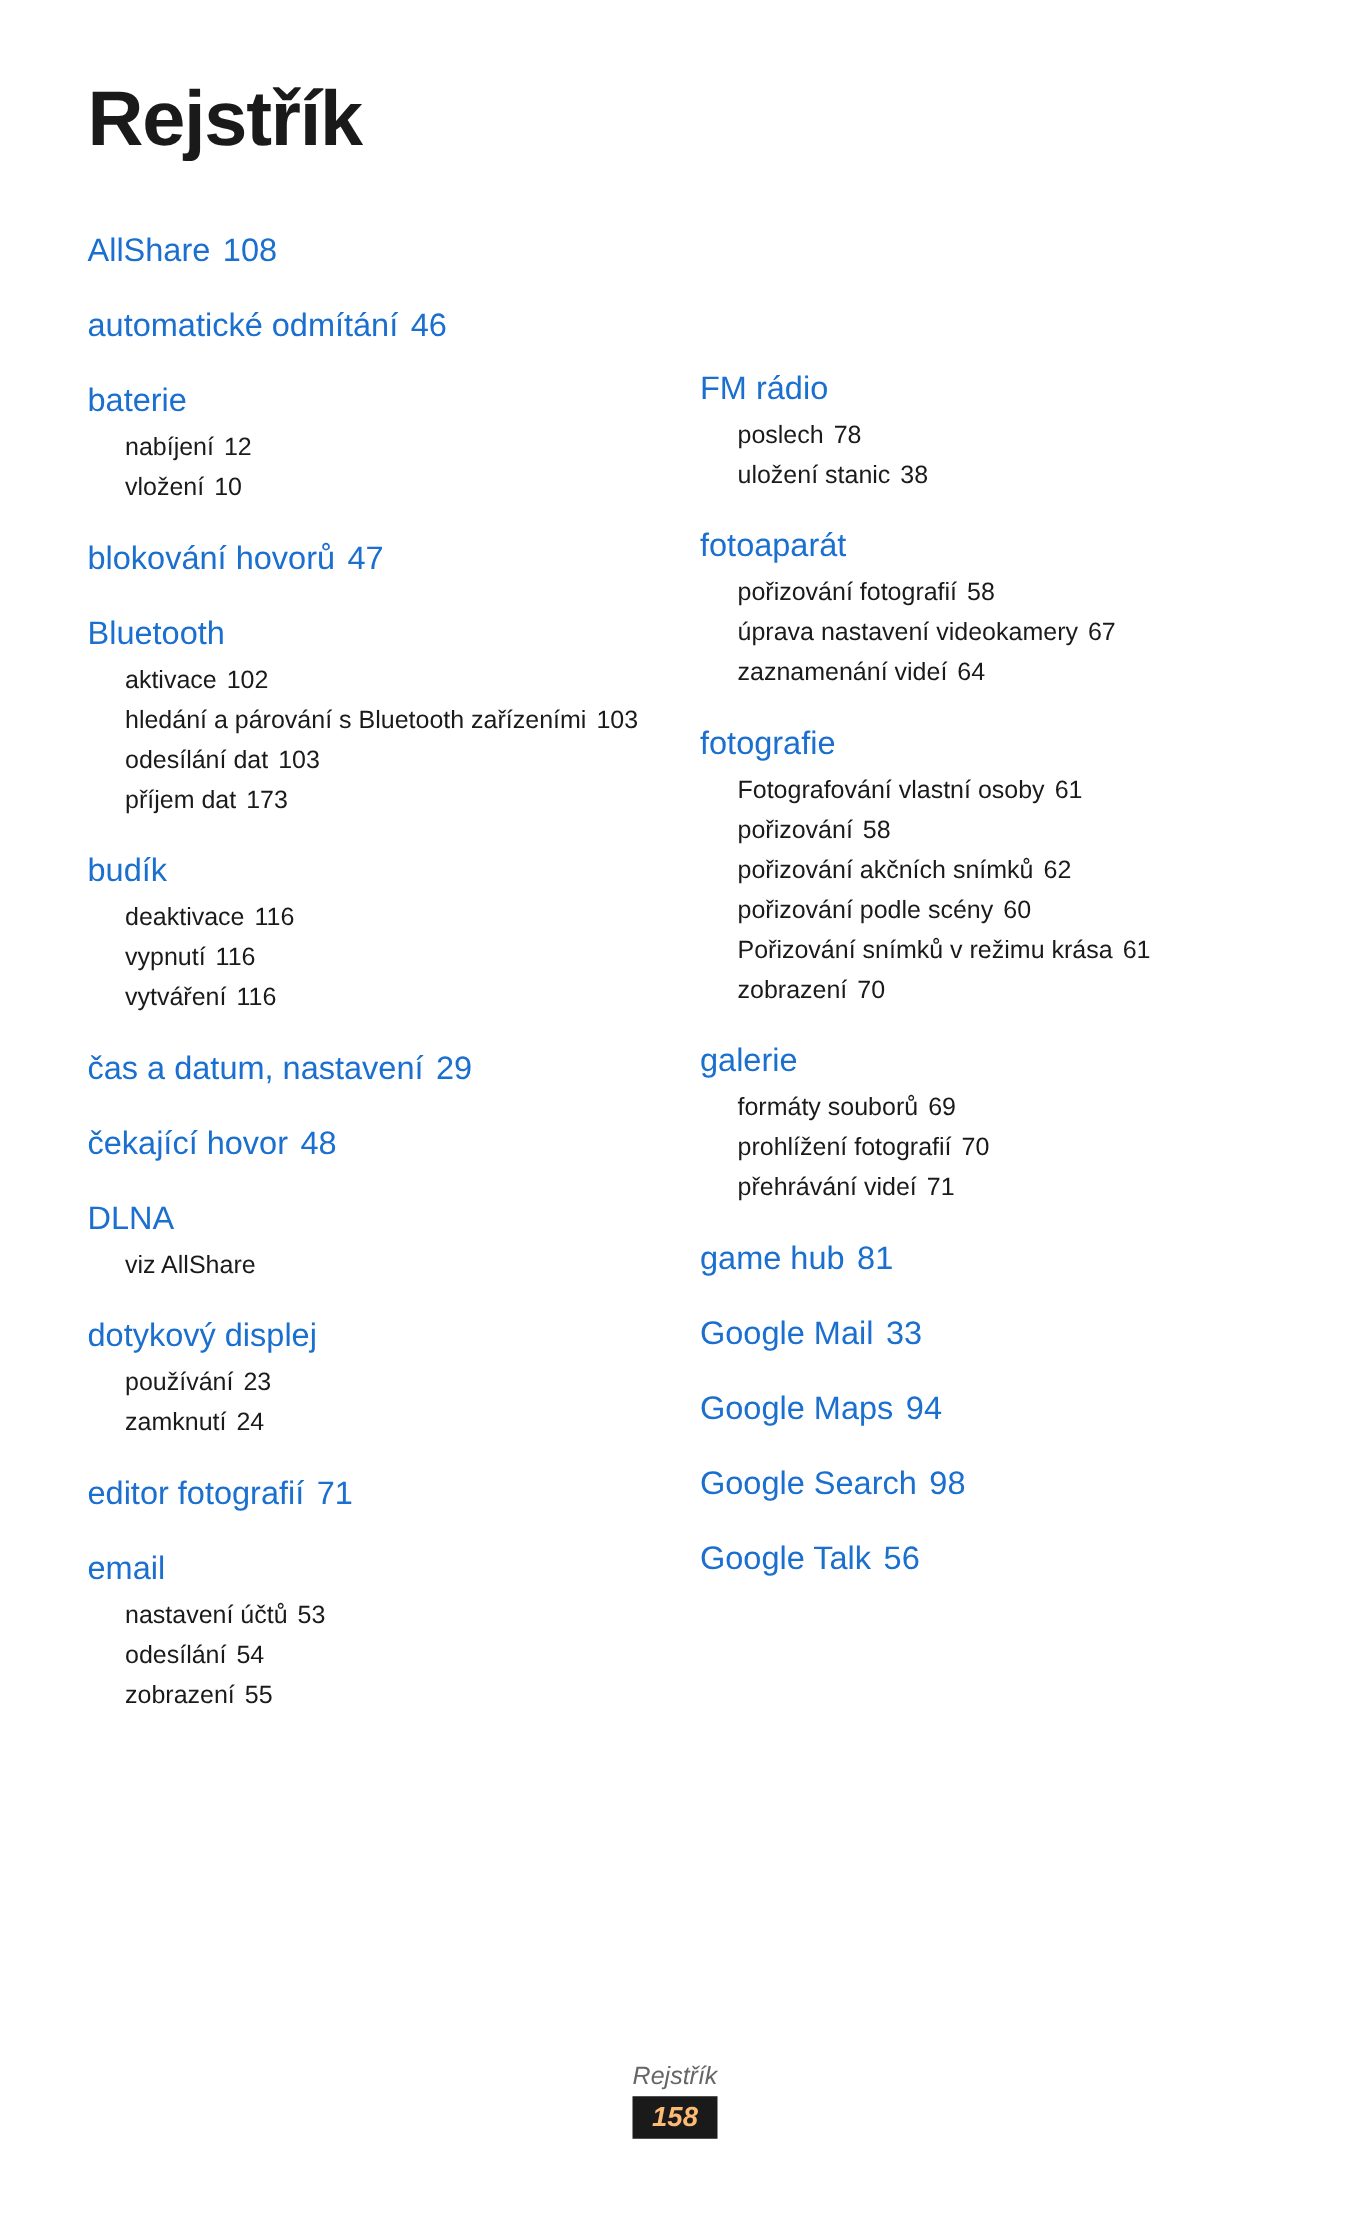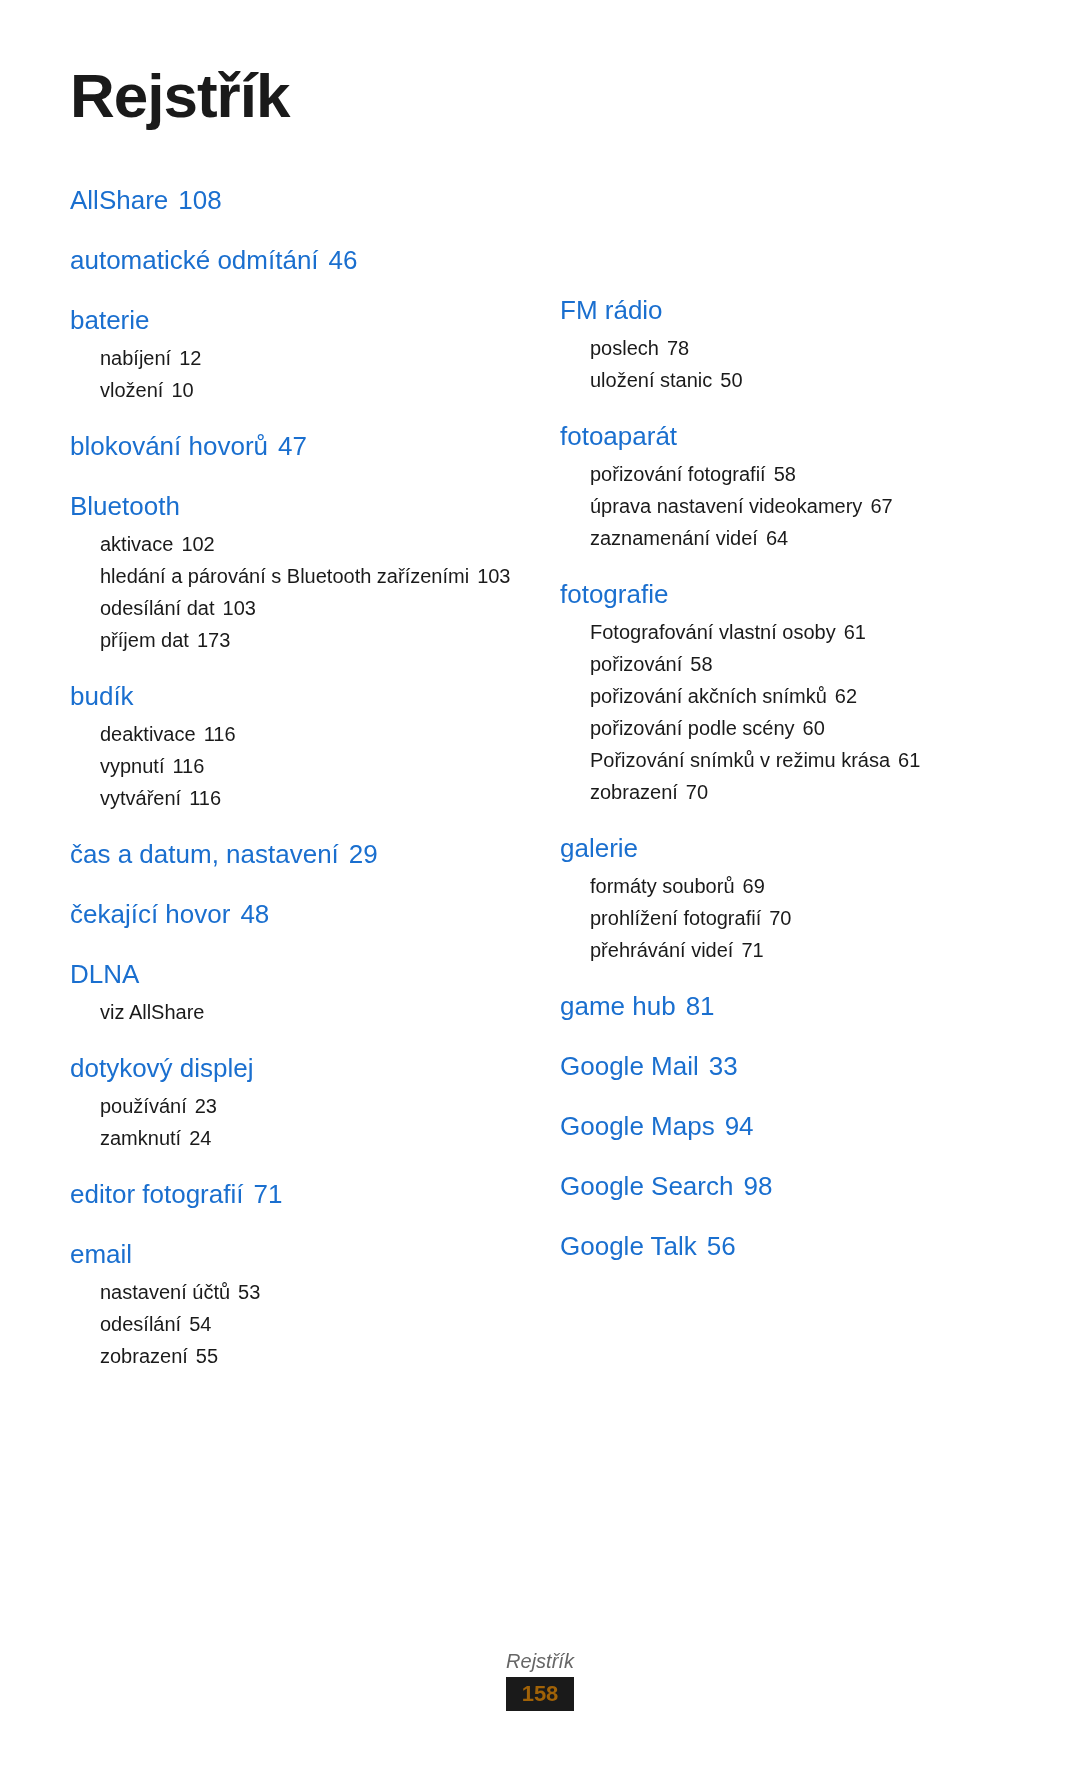--- a/index.html
+++ b/index.html
@@ -80,24 +80,25 @@
       font-size: 20px;
       color: #666;
       font-style: italic;
       display: block;
       margin-bottom: 4px;
     }
 
     .footer-page {
       display: inline-block;
       background: #1a1a1a;
-      color: #a16207;
+      color: #fdba74;
       font-size: 22px;
       font-weight: bold;
       padding: 4px 16px;
+      font-style: italic;
     }
   </style>
 </head>
 <body>
 
 <h1 class="page-title">Rejstřík</h1>
 
 <div class="index-container">
   <div class="column" id="left-col">
       <div class="index-entry">
@@ -162,21 +163,21 @@
           <div class="sub-entry">odesílání<span class="page-num">54</span></div>
           <div class="sub-entry">zobrazení<span class="page-num">55</span></div>
         </div>
       </div>
     </div>
   <div class="column" id="right-col">
       <div class="index-entry">
         <div class="entry-heading">FM rádio</div>
         <div class="sub-entries">
           <div class="sub-entry">poslech<span class="page-num">78</span></div>
-          <div class="sub-entry">uložení stanic<span class="page-num">50</span></div>
+          <div class="sub-entry">uložení stanic<span class="page-num">38</span></div>
         </div>
       </div>
       <div class="index-entry section-gap">
         <div class="entry-heading">fotoaparát</div>
         <div class="sub-entries">
           <div class="sub-entry">pořizování fotografií<span class="page-num">58</span></div>
           <div class="sub-entry">úprava nastavení videokamery<span class="page-num">67</span></div>
           <div class="sub-entry">zaznamenání videí<span class="page-num">64</span></div>
         </div>
       </div>

